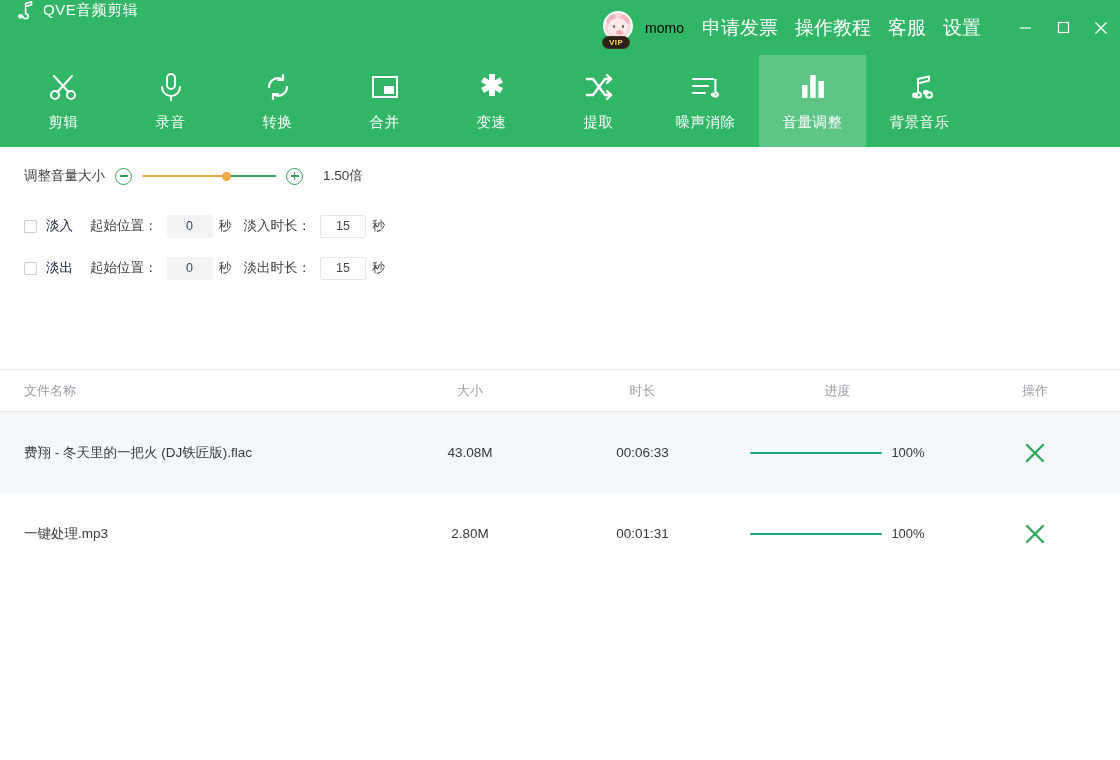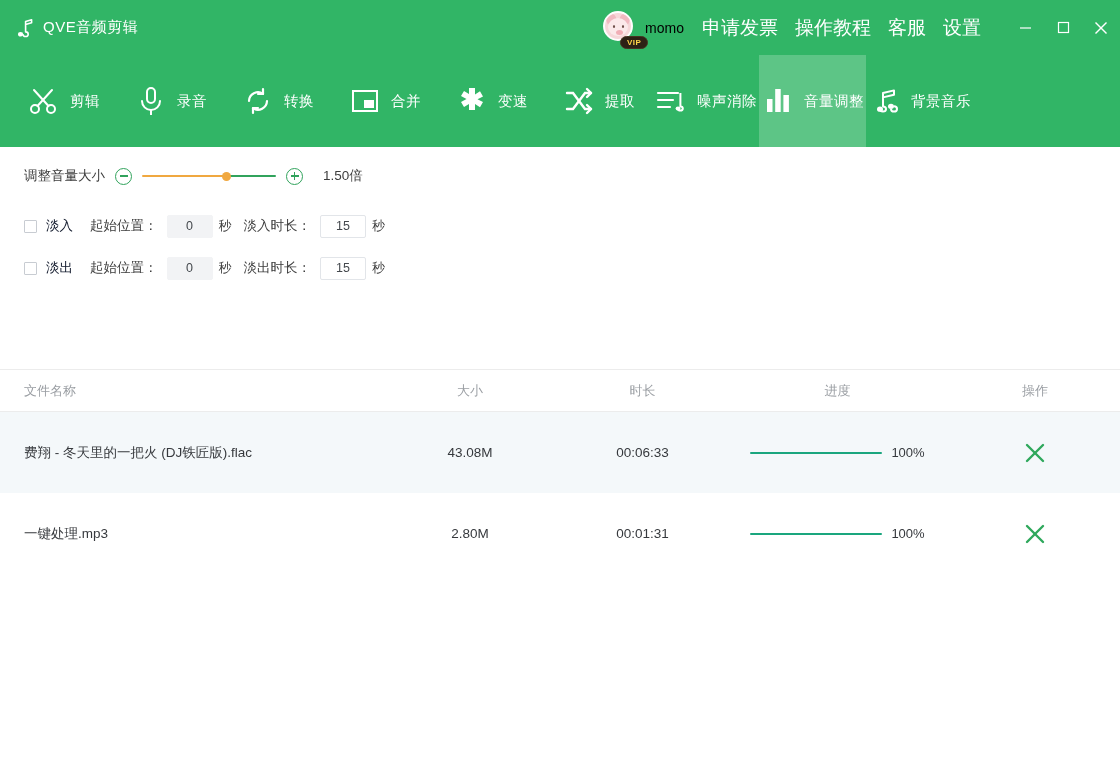--- a/index.html
+++ b/index.html
@@ -13,21 +13,21 @@
     width: 1120px; height: 760px;
     position: relative;
     display: flex; flex-direction: column;
     background: #ffffff;
   }
 
   
   .titlebar {
     height: 55px;
     background: #31b566;
-    display: flex; align-items: center;
+    display: flex; align-items: flex-start;
     position: relative;
     flex: 0 0 55px;
   }
   .brand {
     display: flex; align-items: center;
     margin-left: 16px; gap: 9px;
   }
   .brand-icon {
     width: 18px; height: 20px;
     position: relative;
@@ -64,21 +64,21 @@
     position: absolute; width: 2px; height: 3px; background: #6b4a45; border-radius: 50%;
     top: 12px;
   }
   .avatar .eye.l { left: 8px; }
   .avatar .eye.r { left: 17px; }
   .avatar .nose {
     position: absolute; left: 11px; top: 17px; width: 7px; height: 5px;
     background: #f1aeb6; border-radius: 50%;
   }
   .vip-badge {
-    position: absolute; bottom: -4px; left: 18px;
+    position: absolute; bottom: -4px; left: 0;
     width: 28px; height: 13px; border-radius: 7px;
     background: #2d2115;
     color: #ffd54a; font-size: 8px; font-weight: bold;
     display: flex; align-items: center; justify-content: center;
     letter-spacing: .5px;
     border: 1px solid #463421;
   }
   .username {
     color: #000000; font-size: 14px; margin-right: 18px;
   }
@@ -95,21 +95,21 @@
   
   .toolbar {
     height: 92px;
     background: #31b566;
     display: flex; align-items: stretch;
     flex: 0 0 92px;
     padding-left: 10px;
   }
   .tool {
     width: 107px;
-    display: flex; align-items: center; justify-content: center;
+    display: flex; flex-direction: column; align-items: center; justify-content: center;
     gap: 9px; cursor: pointer;
     color: #ffffff;
   }
   .tool.active { background: #5dc586; }
   .tool .ticon { height: 34px; display: flex; align-items: flex-end; justify-content: center; }
   .tool .tlabel { font-size: 14.5px; letter-spacing: .5px; }
 
   
   .settings {
     flex: 0 0 222px;

